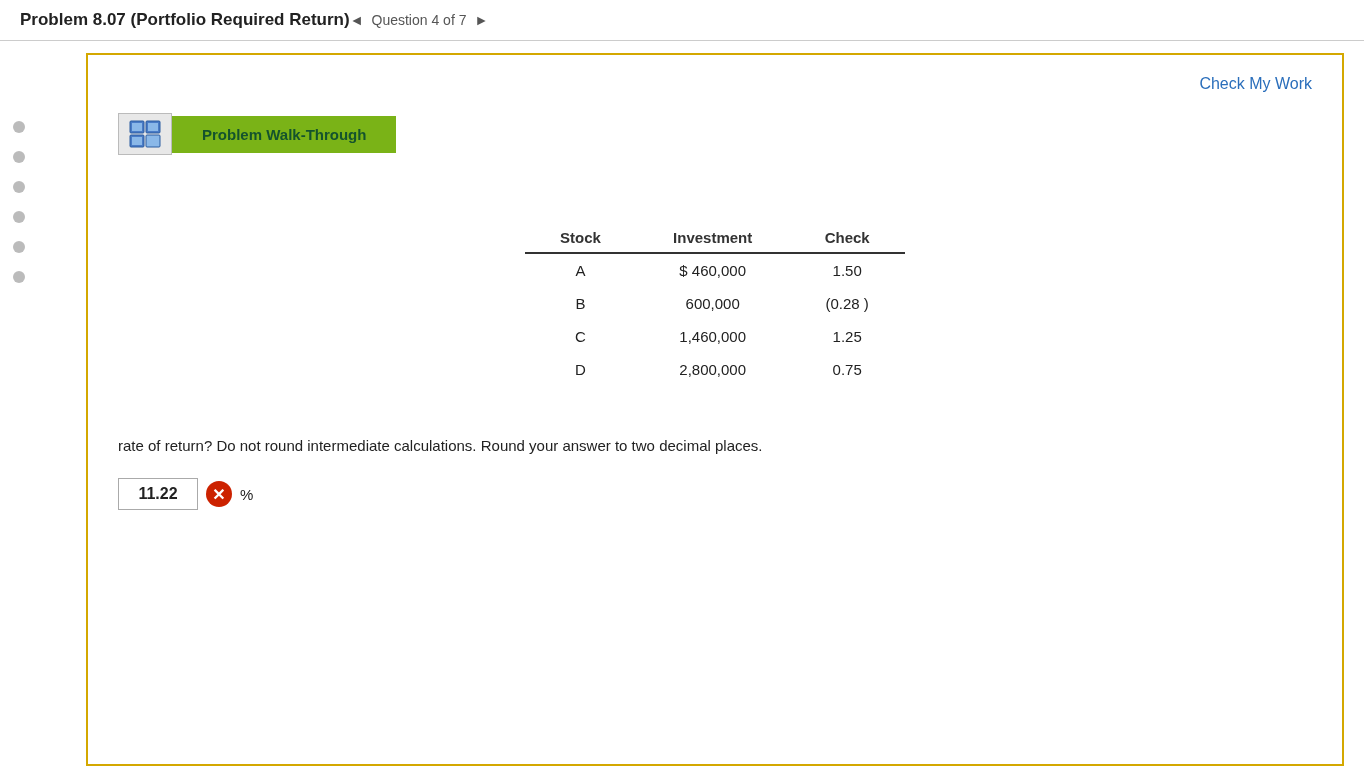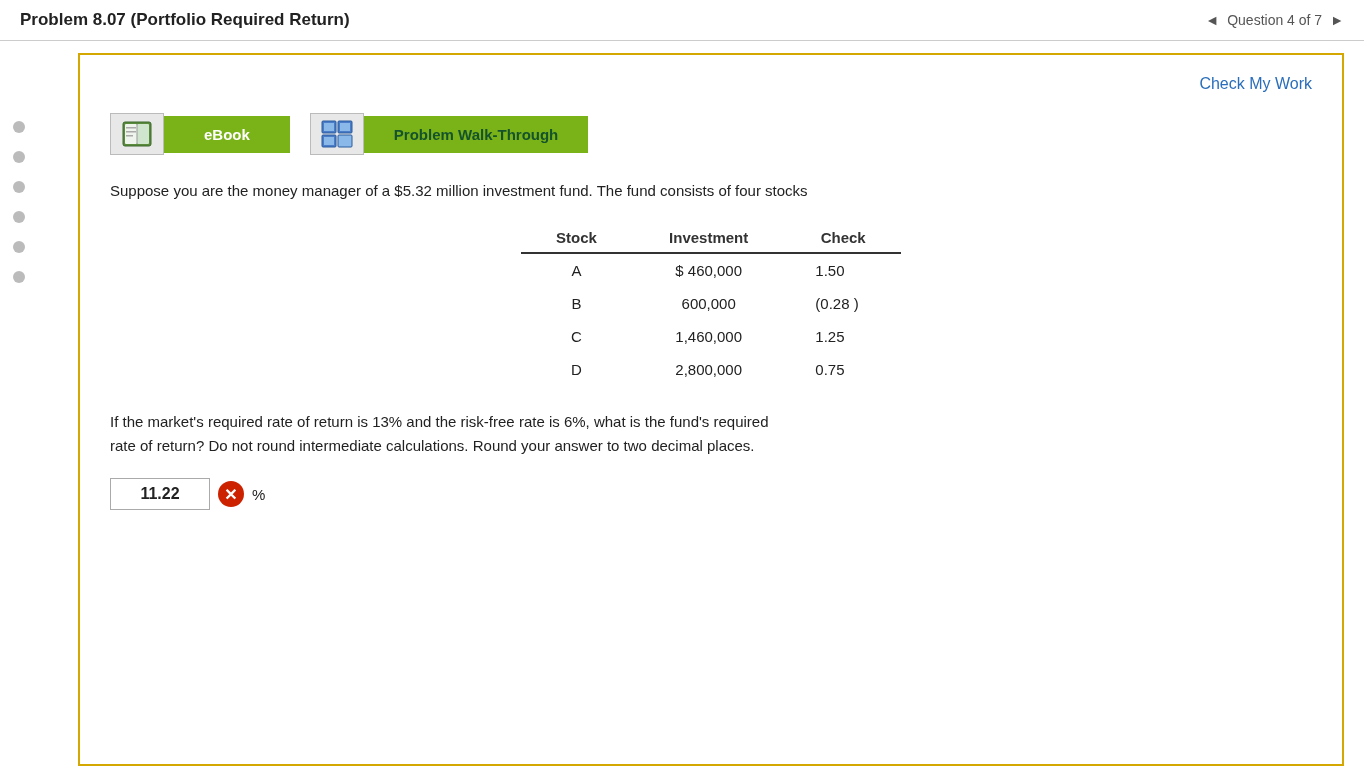--- a/index.html
+++ b/index.html
@@ -11,21 +11,20 @@
     }
     .page-wrapper {
       display: flex;
       flex-direction: column;
       min-height: 778px;
       background: #fff;
     }
     .top-bar {
       display: flex;
       align-items: center;
-      justify-content: space-between;
       padding: 10px 20px;
       background: #fff;
       border-bottom: 1px solid #ccc;
     }
     .top-bar-left {
       font-size: 17px;
       font-weight: bold;
       color: #222;
     }
     .top-bar-right {
@@ -127,34 +126,34 @@
     tbody td {
       text-align: center;
       padding: 8px 30px;
       font-size: 15px;
       color: #222;
     }
     tbody tr td:nth-child(2) {
       text-align: center;
     }
     tbody tr td:nth-child(3) {
-      text-align: left;
+      text-align: center;
     }
     .answer-row {
       display: flex;
       align-items: center;
       gap: 8px;
       margin-top: 10px;
     }
     .answer-input {
       font-size: 16px;
       font-weight: bold;
       padding: 6px 12px;
       border: 1px solid #aaa;
-      width: 100px;
+      width: 80px;
       text-align: center;
       color: #222;
     }
     .percent-label {
       font-size: 15px;
       color: #222;
       font-weight: normal;
     }
     .error-icon {
       width: 26px;
@@ -191,72 +190,58 @@
 
   <div class="top-bar">
     <div class="top-bar-left">Problem 8.07 (Portfolio Required Return)</div>
     <div class="top-bar-right">
       <span class="nav-arrow">◄</span>
       <span>Question 4 of 7</span>
       <span class="nav-arrow">►</span>
     </div>
   </div>
 
-  <div style="display:flex; flex:1; position:relative;">
+  <div style="display:flex; flex:1; position:relative;gap:8px;">
 
     <div style="width:38px; display:flex; flex-direction:column; gap:18px; align-items:center; padding-top:80px;">
       <div class="dot"></div>
       <div class="dot"></div>
       <div class="dot"></div>
       <div class="dot"></div>
       <div class="dot"></div>
       <div class="dot"></div>
     </div>
 
     <div class="main-content">
 
       <div class="check-my-work-row">
         <a class="check-my-work-link">Check My Work</a>
       </div>
 
       <div class="button-row">
 
-        <button class="btn-ebook">
-          <span class="btn-icon">
-            <svg class="book-icon-svg" viewBox="0 0 32 28" fill="none" xmlns="http://www.w3.org/2000/svg">
-              <rect x="2" y="2" width="28" height="24" rx="2" fill="#5a8a3c" stroke="#3a6a2c" stroke-width="1"></rect>
-              <rect x="4" y="4" width="12" height="20" rx="1" fill="#fff" opacity="0.9"></rect>
-              <rect x="16" y="4" width="12" height="20" rx="1" fill="#ddeedd" opacity="0.9"></rect>
-              <line x1="16" y1="4" x2="16" y2="24" stroke="#999" stroke-width="1"></line>
-              <rect x="5" y="7" width="10" height="1.5" fill="#aaa"></rect>
-              <rect x="5" y="11" width="10" height="1.5" fill="#aaa"></rect>
-              <rect x="5" y="15" width="7" height="1.5" fill="#aaa"></rect>
-            </svg>
-          </span>
-          <span class="btn-label">eBook</span>
-        </button>
 
         <button class="btn-walkthrough">
           <span class="btn-icon">
             <svg class="walk-icon-svg" viewBox="0 0 32 28" fill="none" xmlns="http://www.w3.org/2000/svg">
               <rect x="1" y="1" width="14" height="12" rx="1" fill="#4a7cc7" stroke="#2a5ca0" stroke-width="1"></rect>
               <rect x="17" y="1" width="14" height="12" rx="1" fill="#4a7cc7" stroke="#2a5ca0" stroke-width="1"></rect>
               <rect x="1" y="15" width="14" height="12" rx="1" fill="#4a7cc7" stroke="#2a5ca0" stroke-width="1"></rect>
               <rect x="17" y="15" width="14" height="12" rx="1" fill="#8ab8e8" stroke="#2a5ca0" stroke-width="1"></rect>
               <rect x="3" y="3" width="10" height="8" fill="#8ab8e8"></rect>
               <rect x="19" y="3" width="10" height="8" fill="#8ab8e8"></rect>
               <rect x="3" y="17" width="10" height="8" fill="#8ab8e8"></rect>
             </svg>
           </span>
           <span class="btn-label-walkthrough">Problem Walk-Through</span>
         </button>
       </div>
 
       <p class="problem-text">
-        <span>Suppose you are the money manager of a $5.32 million investment fund. The fund consists of four stocks</span><br>
+        <br>
       </p>
 
       <div class="table-container">
         <table>
           <thead>
             <tr>
               <th>Stock</th>
               <th>Investment</th>
               <th>Check</th>
             </tr>
@@ -280,21 +265,21 @@
               <tr>
                 <td>D</td>
                 <td>2,800,000</td>
                 <td>0.75</td>
               </tr>
             </tbody>
         </table>
       </div>
 
       <p class="problem-text">
-        <span>If the market's required rate of return is 13% and the risk-free rate is 6%, what is the fund's required</span><br>
+        <br>
         <span>rate of return? Do not round intermediate calculations. Round your answer to two decimal places.</span>
       </p>
 
       <div class="answer-row">
         <input type="text" class="answer-input" value="11.22" style="">
         <div class="error-icon">✕</div>
         <span class="percent-label">%</span>
       </div>
     </div>
   </div>

